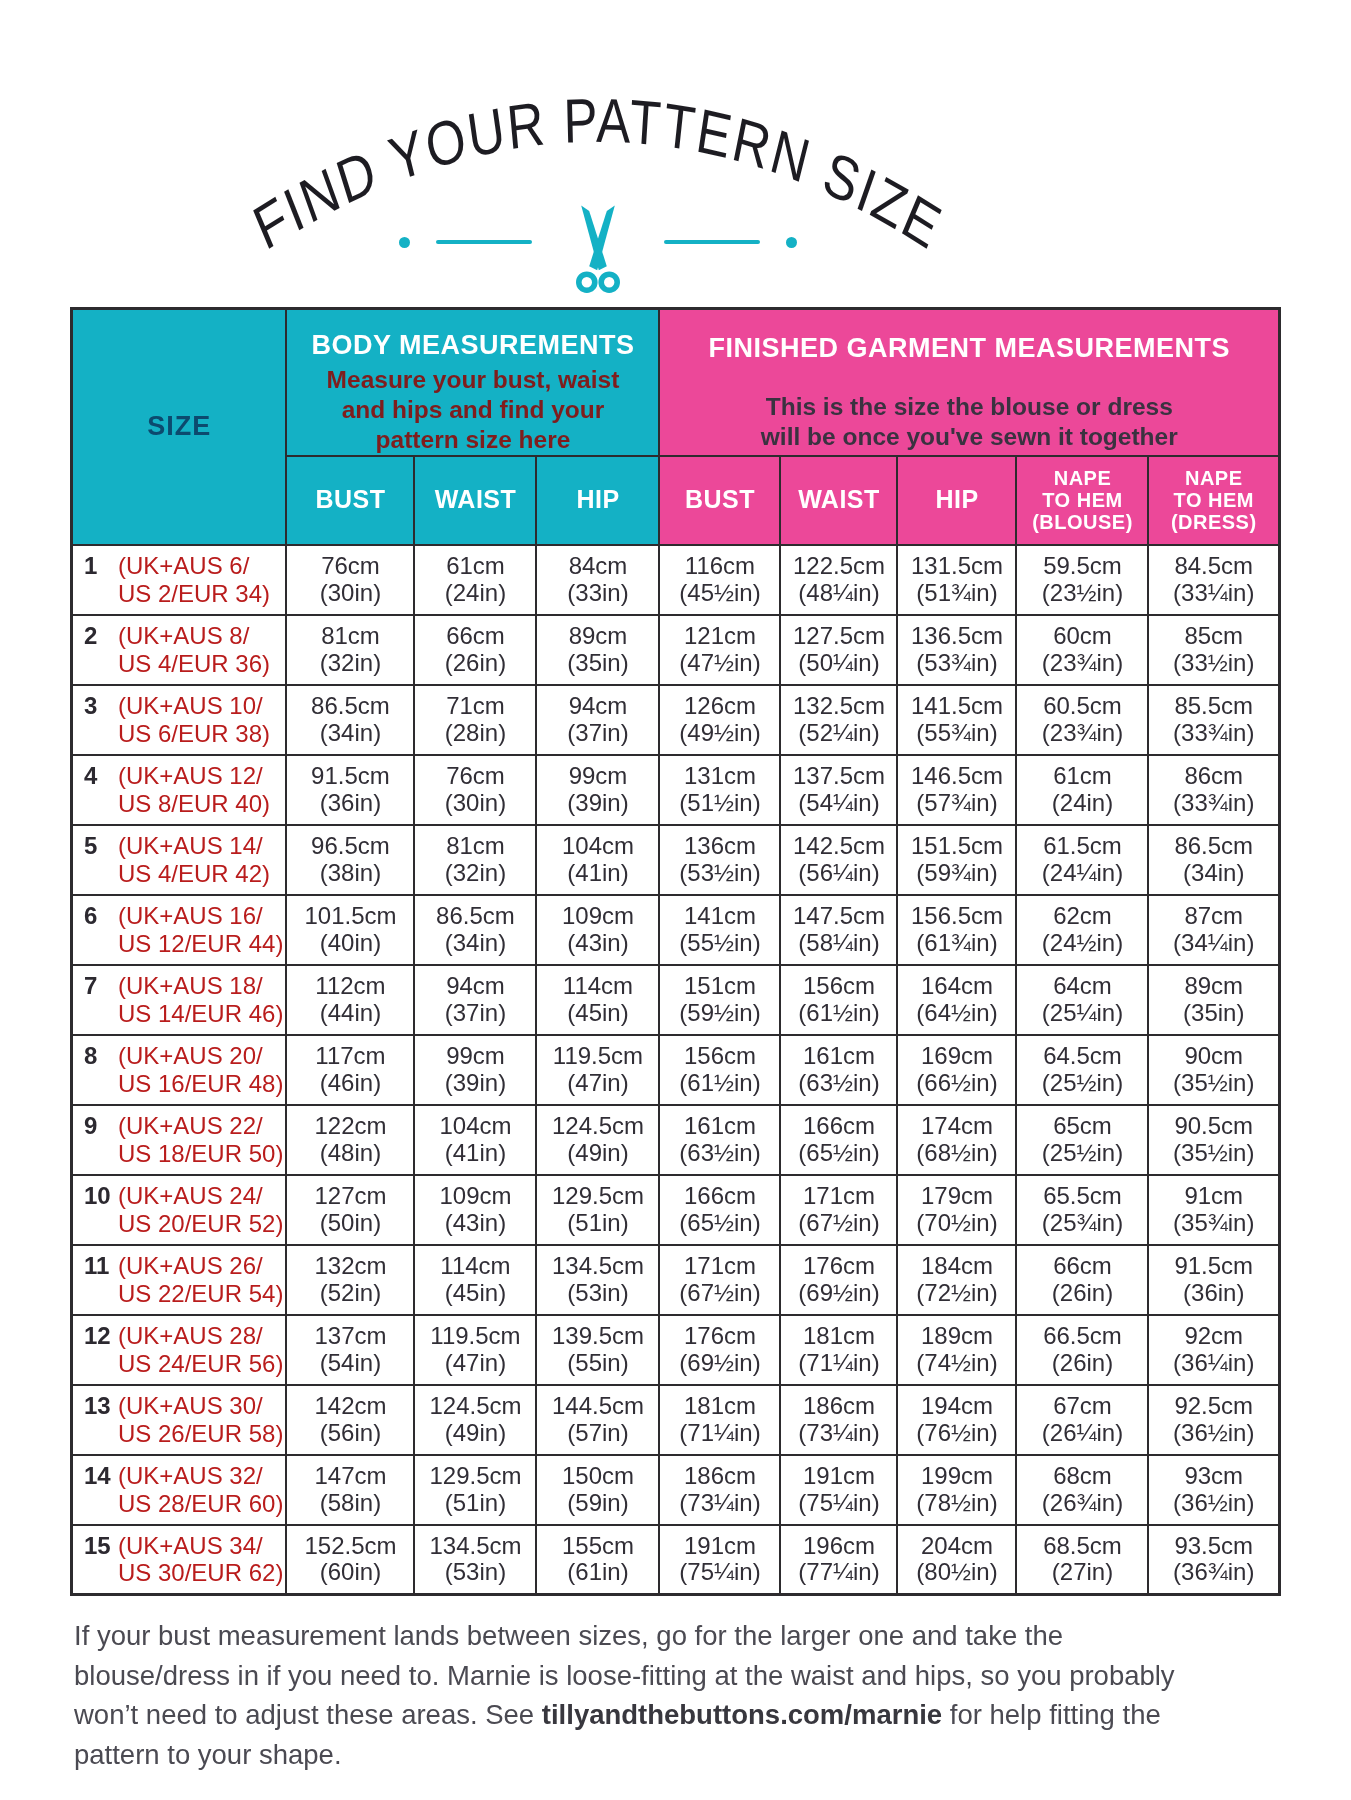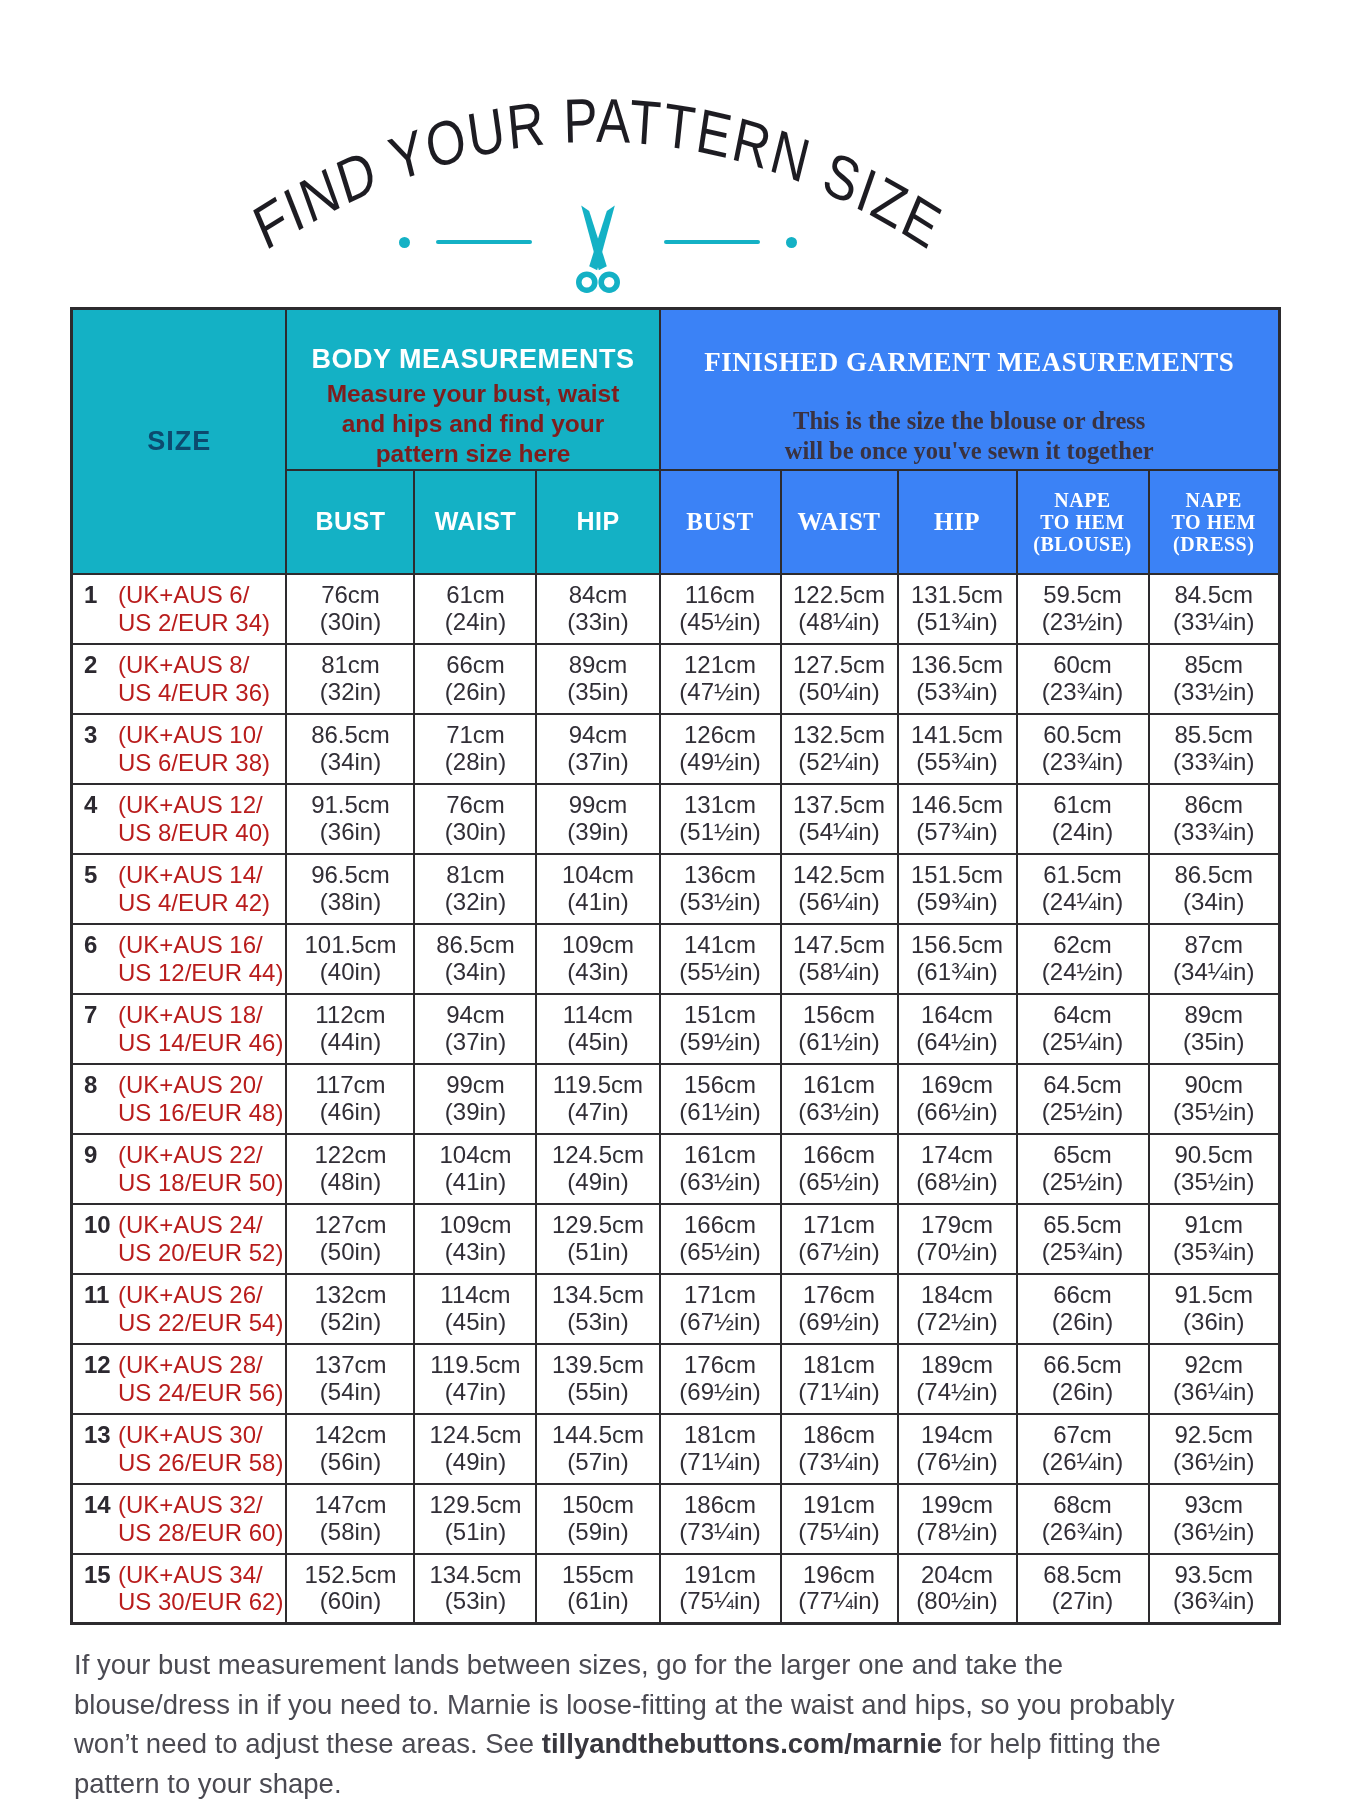--- a/index.html
+++ b/index.html
@@ -41,27 +41,27 @@
     width:1208px;
     margin:10px auto 0 auto;
   }
   table.size-table td, table.size-table th{
     border:2px solid #2d2b2e;
     padding:0;
     vertical-align:middle;
   }
   table.size-table{border:3px solid #2d2b2e;}
   .teal-bg{background:#14b1c5;}
-  .pink-bg{background:#3b82f6;font-family:Liberation Serif, serif;}
+  .pink-bg{background:#ec4899;}
   th.size-head{
     color:#0c4a6e;font-size:27px;font-weight:bold;letter-spacing:1px;
     padding-bottom:70px;
   }
   .group-head{vertical-align:top;}
-  .group-head .gh-inner{padding-top:34px;}
+  .group-head .gh-inner{padding-top:20px;}
   .gh-title{
     color:#ffffff;font-size:27px;font-weight:bold;letter-spacing:0.5px;
     text-align:center;margin:0 0 4px 0;
   }
   .gh-sub{
     font-size:24.5px;line-height:1.22;text-align:center;
     white-space:pre-line;margin:0;
   }
   .gh-sub.on-teal{color:#7f1d1d;}
   .gh-sub.on-pink{color:#3a3240;margin-top:28px;}
@@ -140,21 +140,21 @@
         </div>
       </th>
       <th class="pink-bg group-head" colspan="5">
         <div class="gh-inner">
           <p class="gh-title">FINISHED GARMENT MEASUREMENTS</p>
           <p class="gh-sub on-pink">This is the size the blouse or dress
 will be once you've sewn it together</p>
         </div>
       </th>
     </tr>
-    <tr style="height:104px;">
+    <tr style="height:89px;">
       <th class="teal-bg col-head">BUST</th>
       <th class="teal-bg col-head">WAIST</th>
       <th class="teal-bg col-head">HIP</th>
       <th class="pink-bg col-head">BUST</th>
       <th class="pink-bg col-head">WAIST</th>
       <th class="pink-bg col-head">HIP</th>
       <th class="pink-bg col-head nape">NAPE
 TO HEM
 (BLOUSE)</th>
       <th class="pink-bg col-head nape">NAPE

